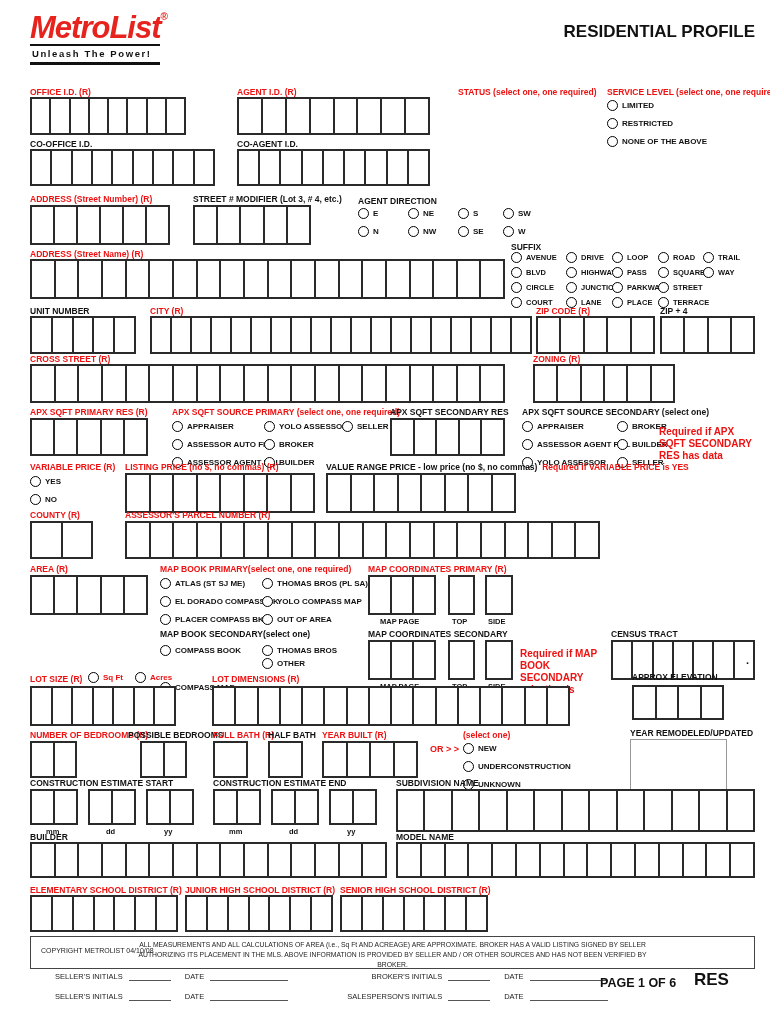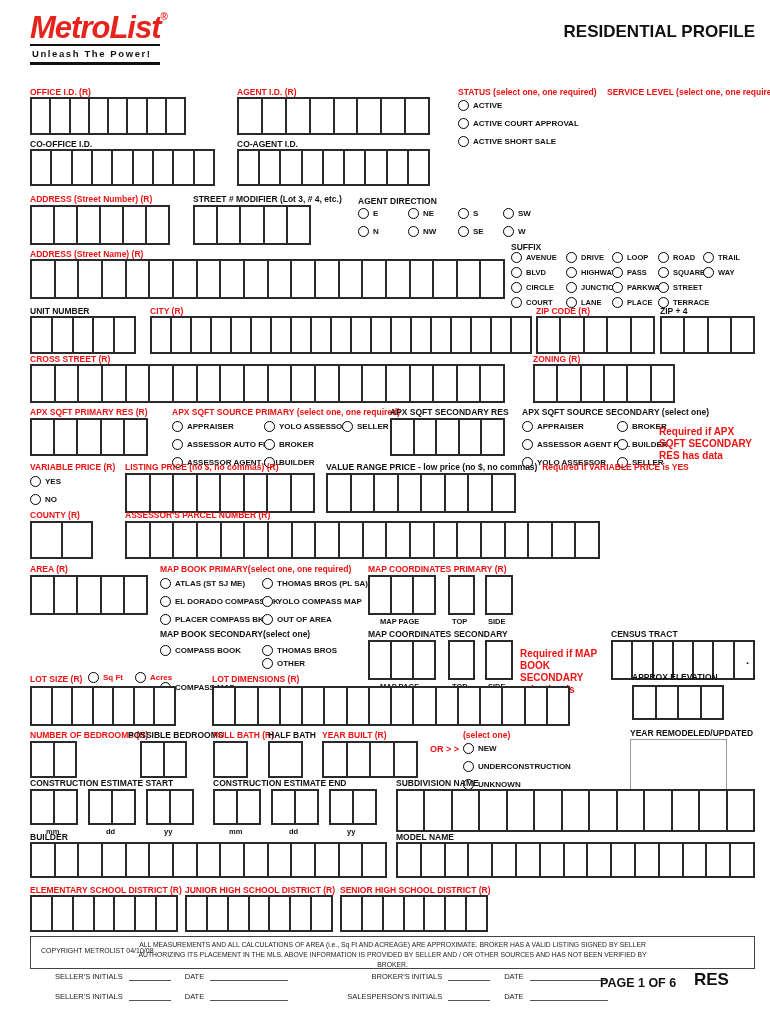--- a/index.html
+++ b/index.html
@@ -67,36 +67,36 @@
       <div class="c"></div>
       <div class="c"></div>
       <div class="c"></div>
       <div class="c"></div>
       <div class="c"></div>
       <div class="c"></div>
       <div class="c"></div>
     </div>
 
   <div class="lbl red" style="left:458px;top:88px">STATUS (select one, one required)</div>
-  <div class="rgroup" style="left:458px;top:100px">
-      <span class="ritem">
-        <span class="rc"></span>
-        <span class="rl">ACTIVE</span>
-      </span>
-      <span class="ritem">
-        <span class="rc"></span>
-        <span class="rl">ACTIVE COURT APPROVAL</span>
-      </span>
-      <span class="ritem">
-        <span class="rc"></span>
-        <span class="rl">ACTIVE SHORT SALE</span>
-      </span>
-    </div>
 
   <div class="lbl red" style="left:607px;top:88px">SERVICE LEVEL  (select one, one required)</div>
+  <div class="rgroup" style="left:607px;top:100px">
+      <span class="ritem">
+        <span class="rc"></span>
+        <span class="rl">LIMITED</span>
+      </span>
+      <span class="ritem">
+        <span class="rc"></span>
+        <span class="rl">RESTRICTED</span>
+      </span>
+      <span class="ritem">
+        <span class="rc"></span>
+        <span class="rl">NONE OF THE ABOVE</span>
+      </span>
+    </div>
 
   <div class="lbl" style="left:30px;top:140px">CO-OFFICE  I.D.</div>
   <div class="cells" style="left:30px;top:149px;width:185px;height:37px">
       <div class="c"></div>
       <div class="c"></div>
       <div class="c"></div>
       <div class="c"></div>
       <div class="c"></div>
       <div class="c"></div>
       <div class="c"></div>

